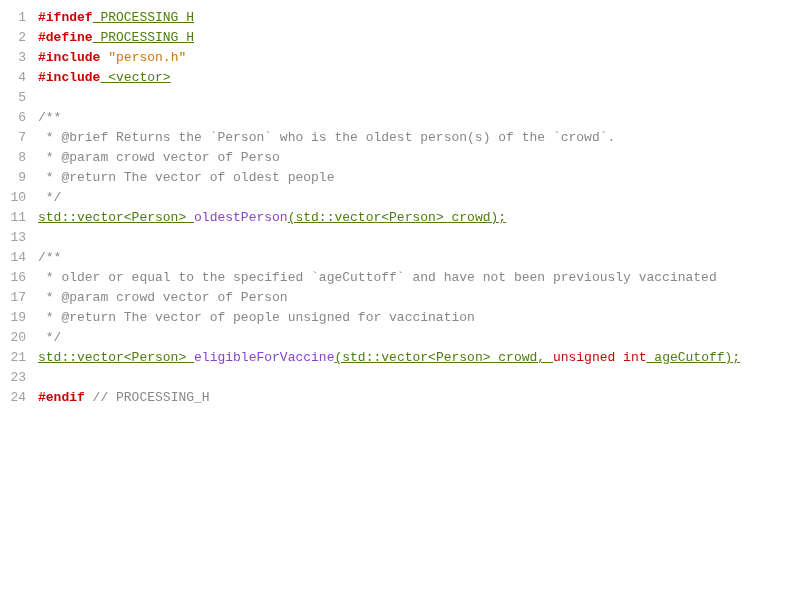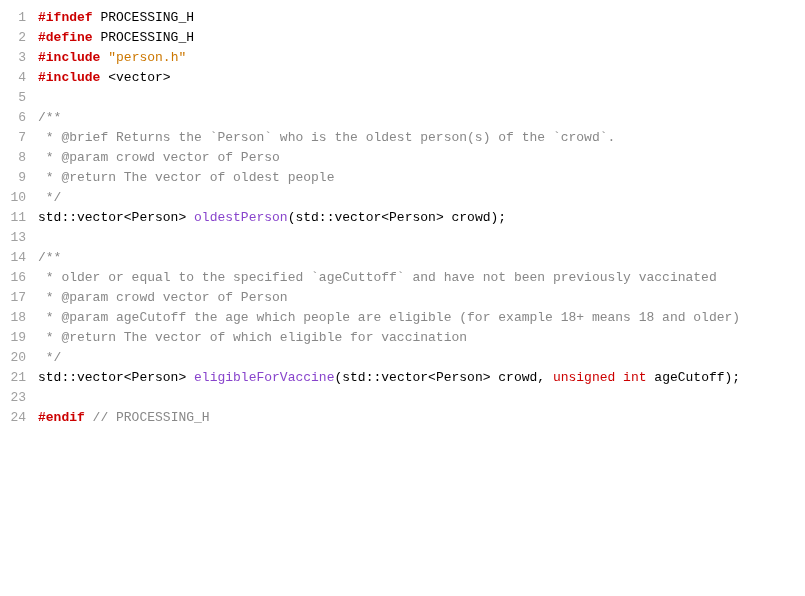--- a/index.html
+++ b/index.html
@@ -43,21 +43,21 @@
 
     .line-content {
       flex: 1;
       white-space: pre;
       color: #333333;
       font-size: 13px;
     }
 
     .kw-preprocessor { color: #cc0000; font-weight: bold; }
     .kw-comment { color: #888888; }
-    .kw-type { color: #000000; }
+    .kw-type { color: #4d7c0f; text-decoration: underline; }
     .kw-func { color: #8844cc; text-align: center; }
     .kw-unsigned { color: #cc0000; }
     .kw-string { color: #cc7700; }
   </style>
 </head>
 <body>
 
 <div class="code-container" id="code-container">
 <div class="code-line">
       <span class="line-number">1</span>
@@ -113,26 +113,22 @@
     </div>
     <div class="code-line">
       <span class="line-number">16</span>
       <span class="line-content"><span class="kw-comment"> * older or equal to the specified `ageCuttoff` and have not been previously vaccinated</span></span>
     </div>
     <div class="code-line">
       <span class="line-number">17</span>
       <span class="line-content"><span class="kw-comment"> * @param crowd vector of Person</span></span>
     </div>
     <div class="code-line">
-      <span class="line-number">18</span>
-      <span class="line-content"><span class="kw-comment"> * @param ageCutoff the age which people are eligible (for example 18+ means 18 and older)</span></span>
-    </div>
-    <div class="code-line">
       <span class="line-number">19</span>
-      <span class="line-content"><span class="kw-comment"> * @return The vector of which eligible for vaccination</span></span>
+      <span class="line-content"><span class="kw-comment"> * @return The vector of people unsigned for vaccination</span></span>
     </div>
     <div class="code-line">
       <span class="line-number">20</span>
       <span class="line-content"><span class="kw-comment"> */</span></span>
     </div>
     <div class="code-line">
       <span class="line-number">21</span>
       <span class="line-content"><span class="kw-type">std::vector&lt;Person&gt; </span><span class="kw-func">eligibleForVaccine</span><span class="kw-type">(std::vector&lt;Person&gt; crowd, </span><span class="kw-unsigned">unsigned int</span><span class="kw-type"> ageCutoff);</span></span>
     </div>
     <div class="code-line">

